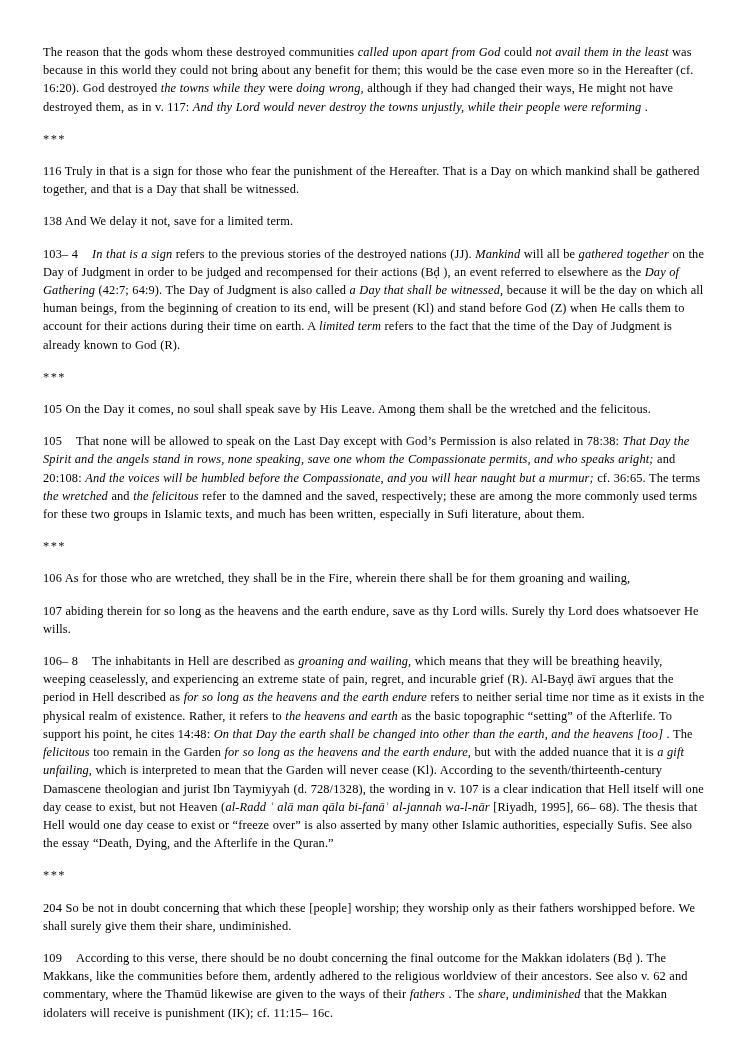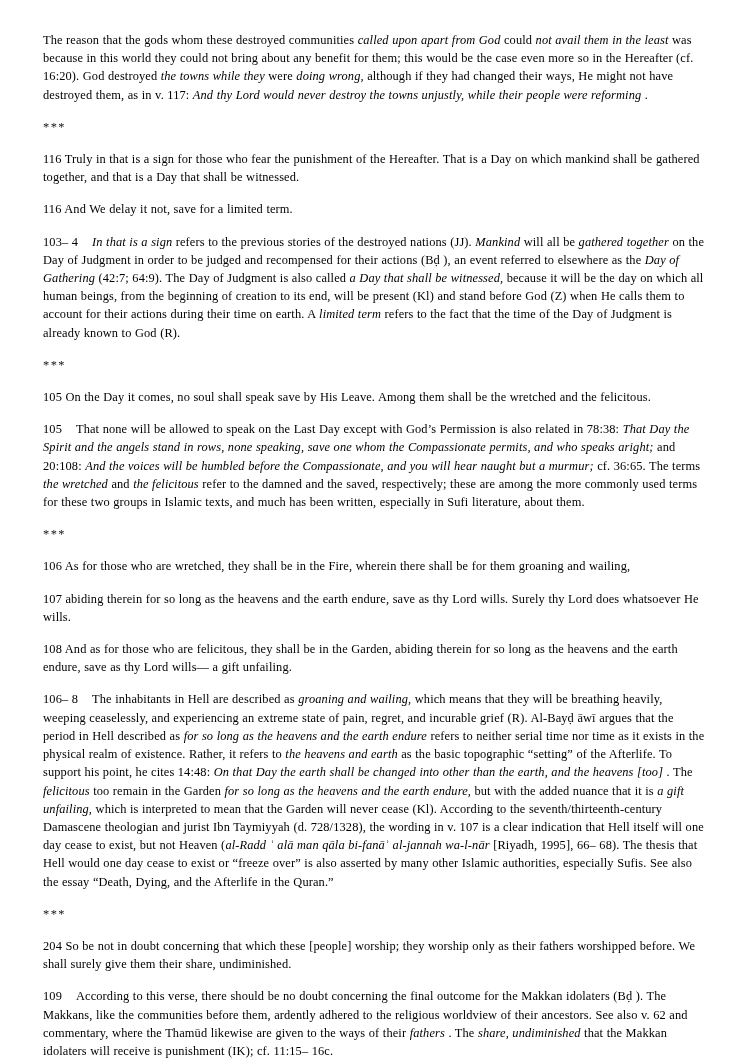--- a/index.html
+++ b/index.html
@@ -24,21 +24,21 @@
     position: absolute;
     left: 43px;
     top: 31px;
     width: 663px;
   }
   .block {
     font-size: 12.4px;
     line-height: 18.2px;
     text-align: justify;
     text-justify: inter-word;
-    margin: 0 0 14px 0;
+    margin: 12px 0 14px 0;
     letter-spacing: 0.01em;
     word-spacing: 0.02em;
   }
   .block.verse {
     text-align: left;
   }
   .block.commentary {
     text-align: left;
   }
   .sep {
@@ -58,27 +58,26 @@
   }
 </style>
 </head>
 <body>
 
 <div class="page">
   <div class="content" id="content-root">
       <p class="block commentary"><span>The reason that the gods whom these destroyed communities </span><i>called upon apart from God</i><span> could </span><i>not avail them in the least</i><span> was because in this world they could not bring about any benefit for them; this would be the case even more so in the Hereafter (cf. 16:20). God destroyed </span><i>the towns while they</i><span> were </span><i>doing wrong,</i><span> although if they had changed their ways, He might not have destroyed them, as in v. 117: </span><i>And thy Lord would never destroy the towns unjustly, while their people were reforming</i><span> .</span></p>
       <p class="sep"><span>***</span></p>
       <p class="block verse"><span>116 Truly in that is a sign for those who fear the punishment of the Hereafter. That is a Day on which mankind shall be gathered together, and that is a Day that shall be witnessed.</span></p>
-      <p class="block verse"><span>116 And We delay it not, save for a limited term.</span></p>
+      <p class="block verse"><span>138 And We delay it not, save for a limited term.</span></p>
       <p class="block commentary"><span>103– 4</span><span class="gap"></span><i>In that is a sign</i><span> refers to the previous stories of the destroyed nations (JJ). </span><i>Mankind</i><span> will all be </span><i>gathered together</i><span> on the Day of Judgment in order to be judged and recompensed for their actions (Bḍ ), an event referred to elsewhere as the </span><i>Day of Gathering</i><span> (42:7; 64:9). The Day of Judgment is also called </span><i>a Day that shall be witnessed,</i><span> because it will be the day on which all human beings, from the beginning of creation to its end, will be present (Kl) and stand before God (Z) when He calls them to account for their actions during their time on earth. A </span><i>limited term</i><span> refers to the fact that the time of the Day of Judgment is already known to God (R).</span></p>
       <p class="sep"><span>***</span></p>
       <p class="block verse"><span>105 On the Day it comes, no soul shall speak save by His Leave. Among them shall be the wretched and the felicitous.</span></p>
       <p class="block commentary"><span>105</span><span class="gap"></span><span>That none will be allowed to speak on the Last Day except with God’s Permission is also related in 78:38: </span><i>That Day the Spirit and the angels stand in rows, none speaking, save one whom the Compassionate permits, and who speaks aright;</i><span> and 20:108: </span><i>And the voices will be humbled before the Compassionate, and you will hear naught but a murmur;</i><span> cf. 36:65. The terms </span><i>the wretched</i><span> and </span><i>the felicitous</i><span> refer to the damned and the saved, respectively; these are among the more commonly used terms for these two groups in Islamic texts, and much has been written, especially in Sufi literature, about them.</span></p>
       <p class="sep"><span>***</span></p>
       <p class="block verse"><span>106 As for those who are wretched, they shall be in the Fire, wherein there shall be for them groaning and wailing,</span></p>
       <p class="block verse"><span>107 abiding therein for so long as the heavens and the earth endure, save as thy Lord wills. Surely thy Lord does whatsoever He wills.</span></p>
-      <p class="block verse"><span>108 And as for those who are felicitous, they shall be in the Garden, abiding therein for so long as the heavens and the earth endure, save as thy Lord wills— a gift unfailing.</span></p>
       <p class="block commentary"><span>106– 8</span><span class="gap"></span><span>The inhabitants in Hell are described as </span><i>groaning and wailing,</i><span> which means that they will be breathing heavily, weeping ceaselessly, and experiencing an extreme state of pain, regret, and incurable grief (R). Al-Bayḍ āwī argues that the period in Hell described as </span><i>for so long as the heavens and the earth endure</i><span> refers to neither serial time nor time as it exists in the physical realm of existence. Rather, it refers to </span><i>the heavens and earth</i><span> as the basic topographic “setting” of the Afterlife. To support his point, he cites 14:48: </span><i>On that Day the earth shall be changed into other than the earth, and the heavens [too]</i><span> . The </span><i>felicitous</i><span> too remain in the Garden </span><i>for so long as the heavens and the earth endure,</i><span> but with the added nuance that it is </span><i>a gift unfailing,</i><span> which is interpreted to mean that the Garden will never cease (Kl). According to the seventh/thirteenth-century Damascene theologian and jurist Ibn Taymiyyah (d. 728/1328), the wording in v. 107 is a clear indication that Hell itself will one day cease to exist, but not Heaven (</span><i>al-Radd ʿ alā man qāla bi-fanāʾ al-jannah wa-l-nār</i><span> [Riyadh, 1995], 66– 68). The thesis that Hell would one day cease to exist or “freeze over” is also asserted by many other Islamic authorities, especially Sufis. See also the essay “Death, Dying, and the Afterlife in the Quran.”</span></p>
       <p class="sep"><span>***</span></p>
       <p class="block verse"><span>204 So be not in doubt concerning that which these [people] worship; they worship only as their fathers worshipped before. We shall surely give them their share, undiminished.</span></p>
       <p class="block commentary"><span>109</span><span class="gap"></span><span>According to this verse, there should be no doubt concerning the final outcome for the Makkan idolaters (Bḍ ). The Makkans, like the communities before them, ardently adhered to the religious worldview of their ancestors. See also v. 62 and commentary, where the Thamūd likewise are given to the ways of their </span><i>fathers</i><span> . The </span><i>share, undiminished</i><span> that the Makkan idolaters will receive is punishment (IK); cf. 11:15– 16c.</span></p>
     </div>
 </div>
 
 </body></html>

